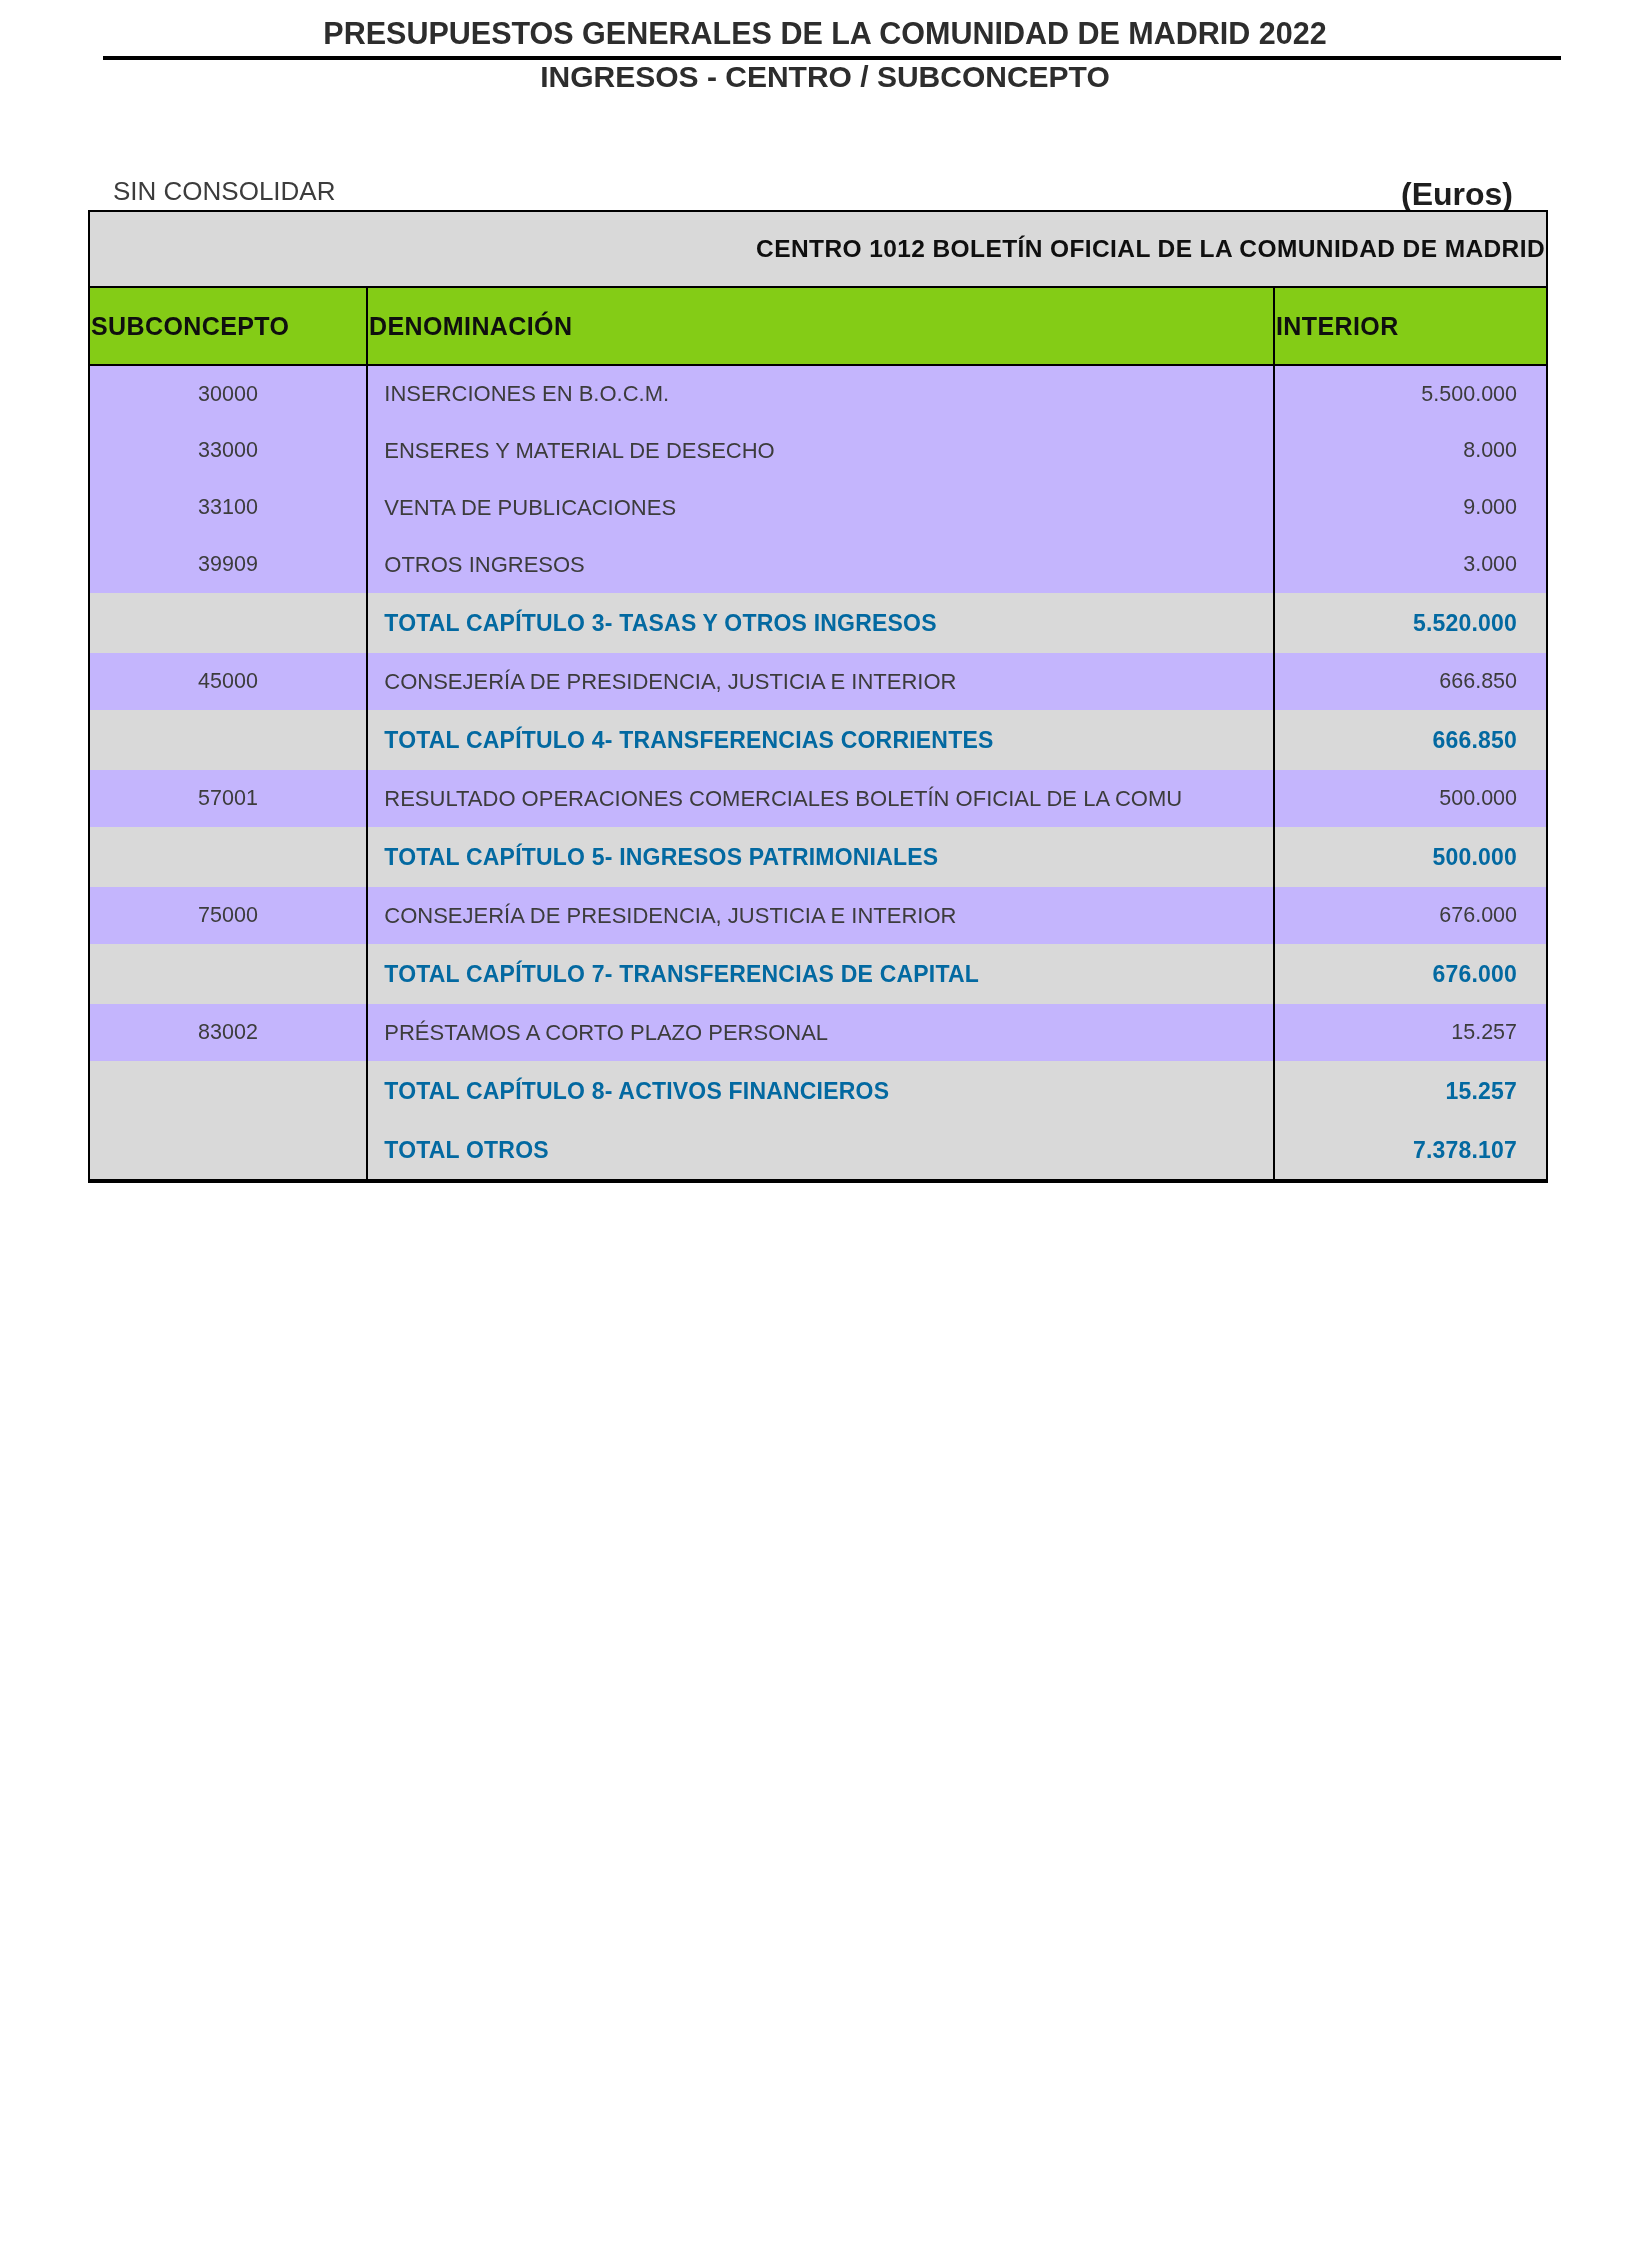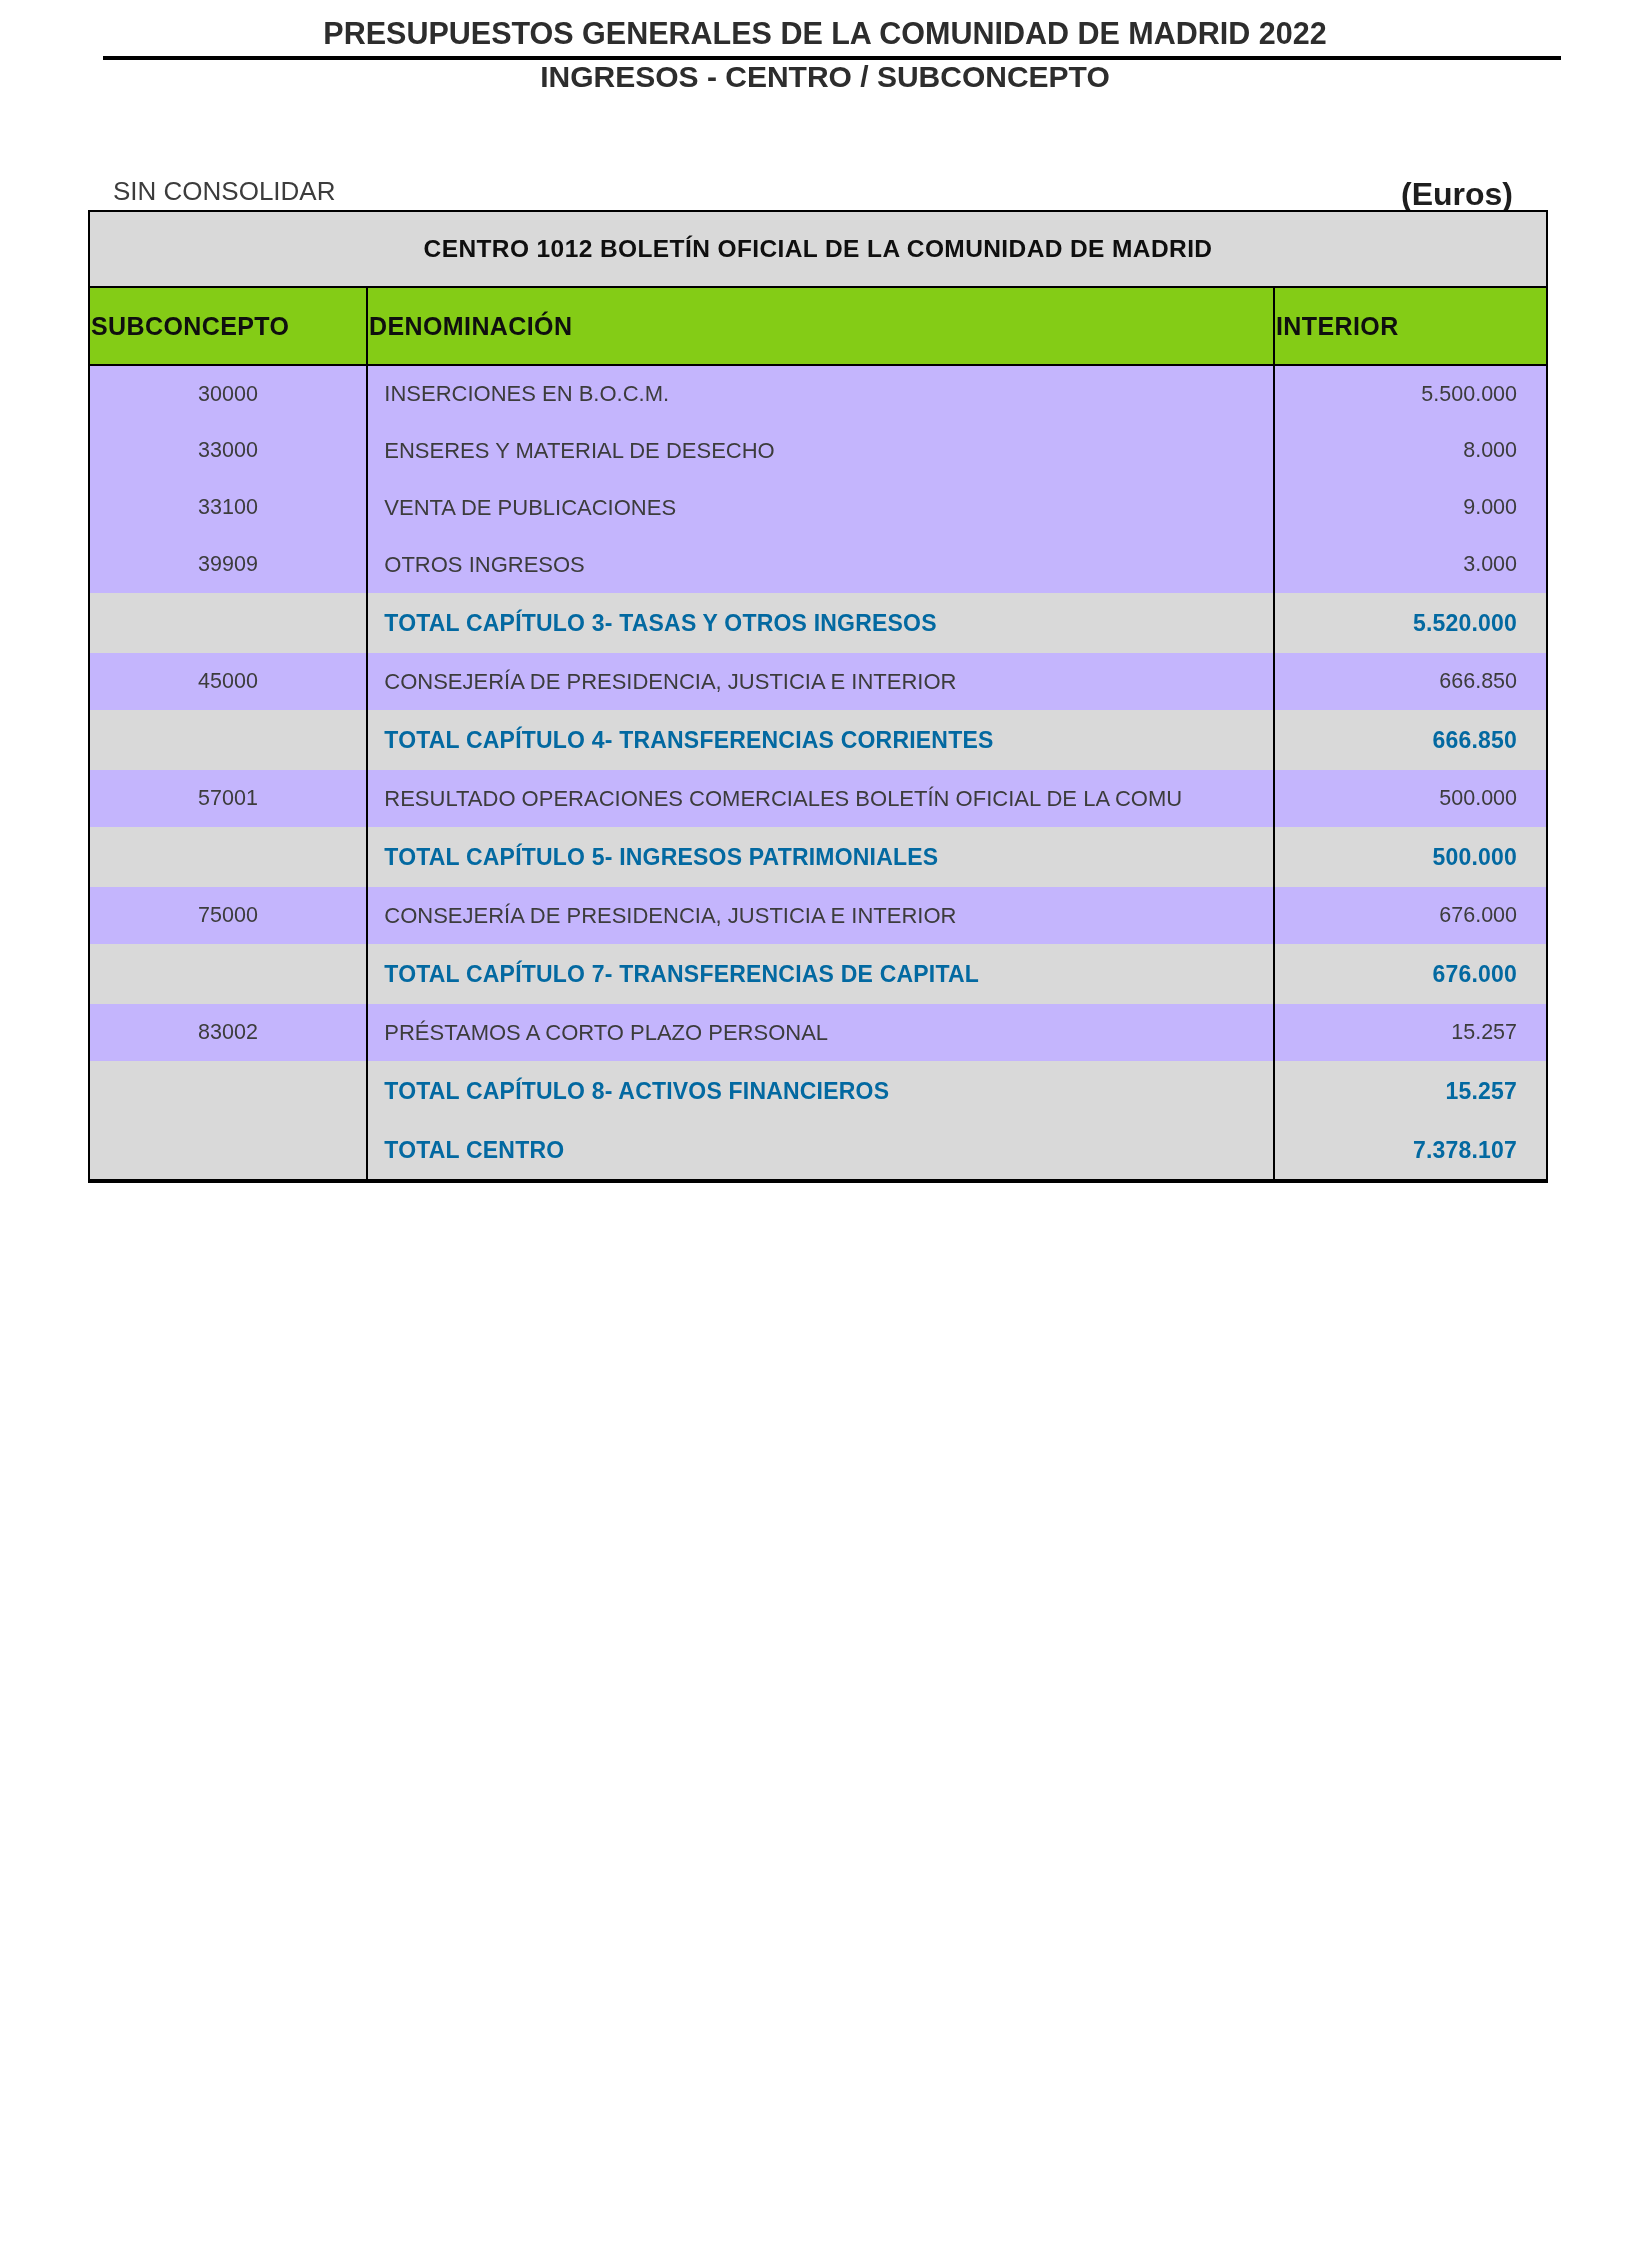--- a/index.html
+++ b/index.html
@@ -79,21 +79,21 @@
   table.budget col.c2 { width: 907px; }
   table.budget col.c3 { width: 273px; }
 
   tr.centro-row th {
     height: 72px;
     background: #d9d9d9;
     border-bottom: 2.2px solid #000000;
     font-size: 24.5px;
     font-weight: bold;
     color: #0f0f0f;
-    text-align: center;
+    text-align: right;
     vertical-align: middle;
     letter-spacing: 0.4px;
   }
   tr.cols-row th {
     height: 74px;
     background: #84cc16;
     border-bottom: 2.2px solid #000000;
     font-size: 25px;
     font-weight: bold;
     color: #0f0f0f;
@@ -226,18 +226,18 @@
         <td class="c-den">PRÉSTAMOS A CORTO PLAZO PERSONAL</td>
         <td class="c-imp">15.257</td>
       </tr>
       <tr class="total-row">
         <td class="c-sub"></td>
         <td class="c-den">TOTAL CAPÍTULO 8- ACTIVOS FINANCIEROS</td>
         <td class="c-imp">15.257</td>
       </tr>
       <tr class="total-row">
         <td class="c-sub"></td>
-        <td class="c-den">TOTAL CENTRO</td>
+        <td class="c-den">TOTAL OTROS</td>
         <td class="c-imp">7.378.107</td>
       </tr>
     </tbody>
 </table>
 
 
 </body></html>

